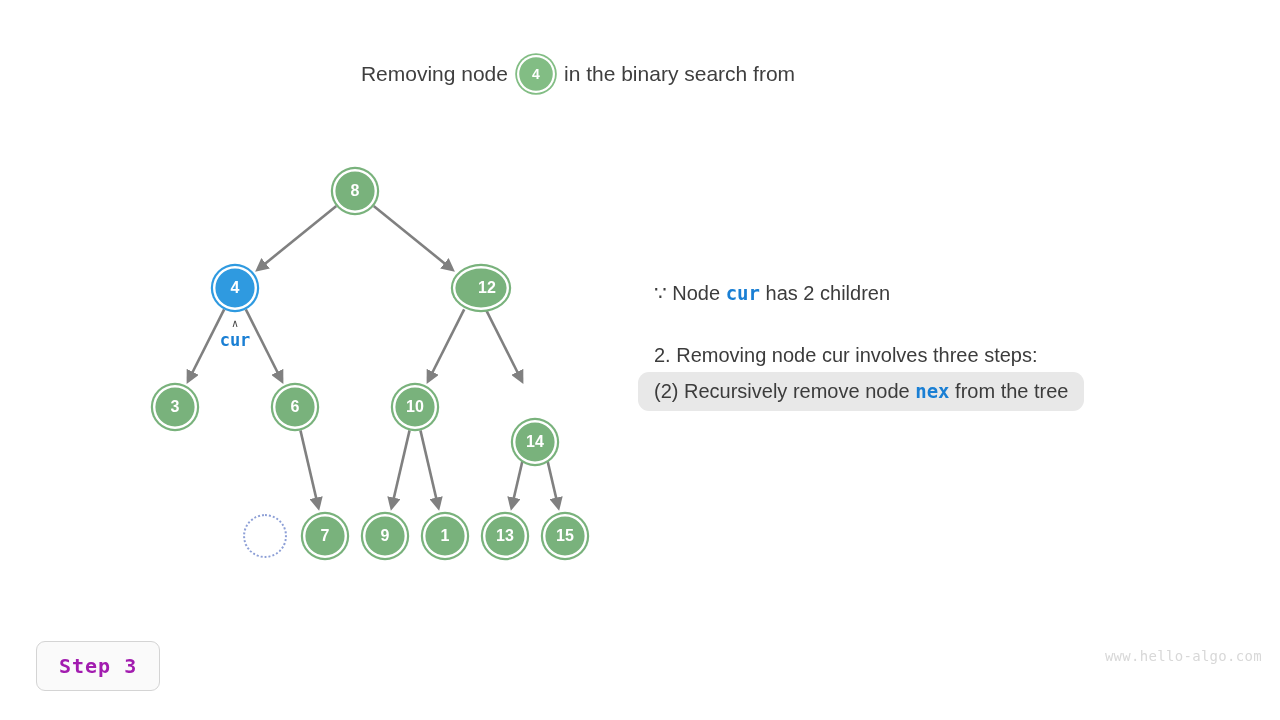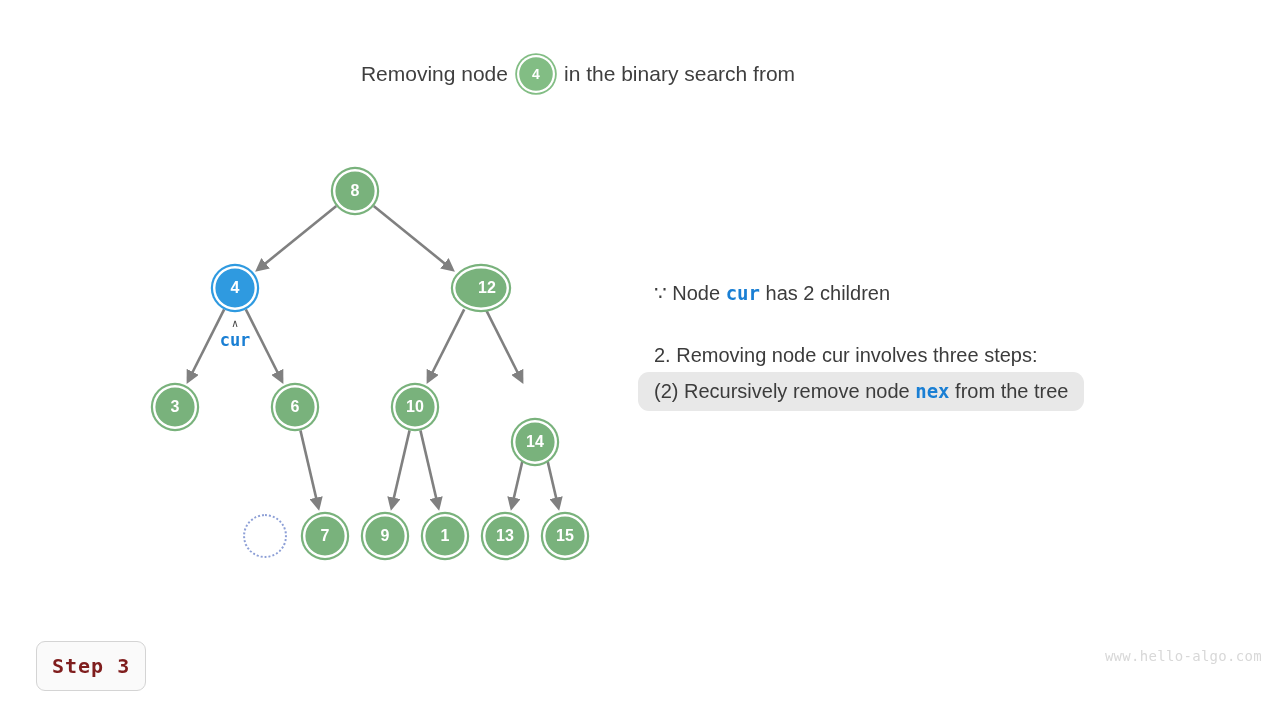--- a/index.html
+++ b/index.html
@@ -146,25 +146,25 @@
     font-weight: bold;
     font-family: "DejaVu Sans Mono", "Liberation Mono", monospace;
     font-size: 19px;
   }
 
   
   #step-badge {
     position: absolute;
     left: 36px;
     top: 641px;
-    padding: 12px 15px;
+    padding: 12px 22px;
     border: 1.4px solid #d4d4d4;
     border-radius: 9px;
     background: #fafafa;
-    color: #7f1d1d;
+    color: #a21caf;
     font-family: "DejaVu Sans Mono", "Liberation Mono", monospace;
     font-size: 20px;
     font-weight: bold;
     letter-spacing: 1px;
   }
 
   
   #watermark {
     position: absolute;
     right: 18px;

